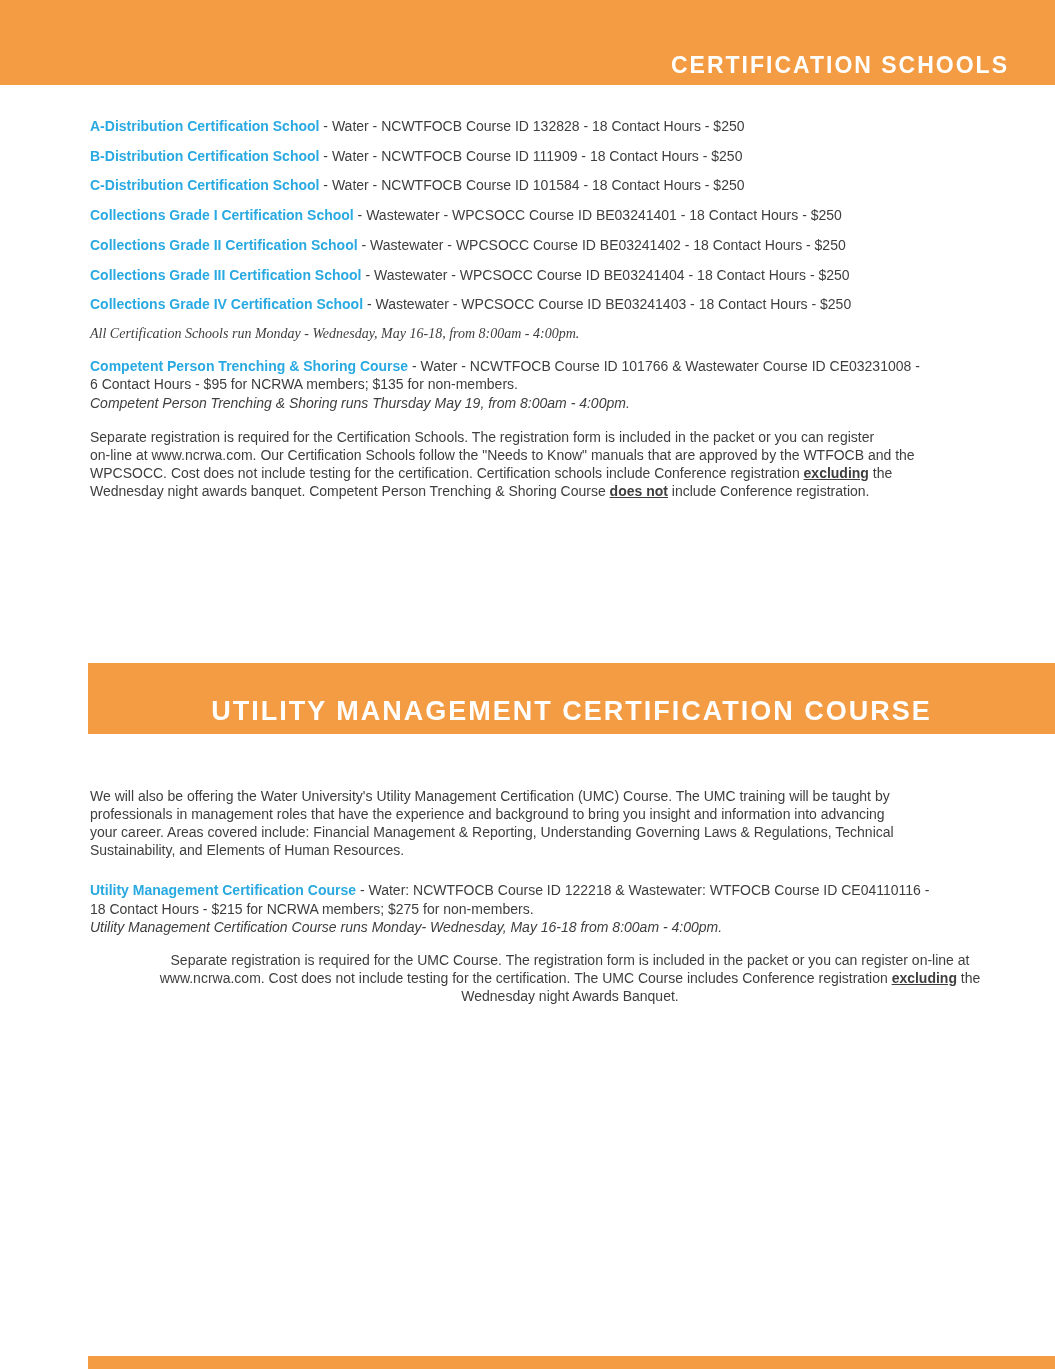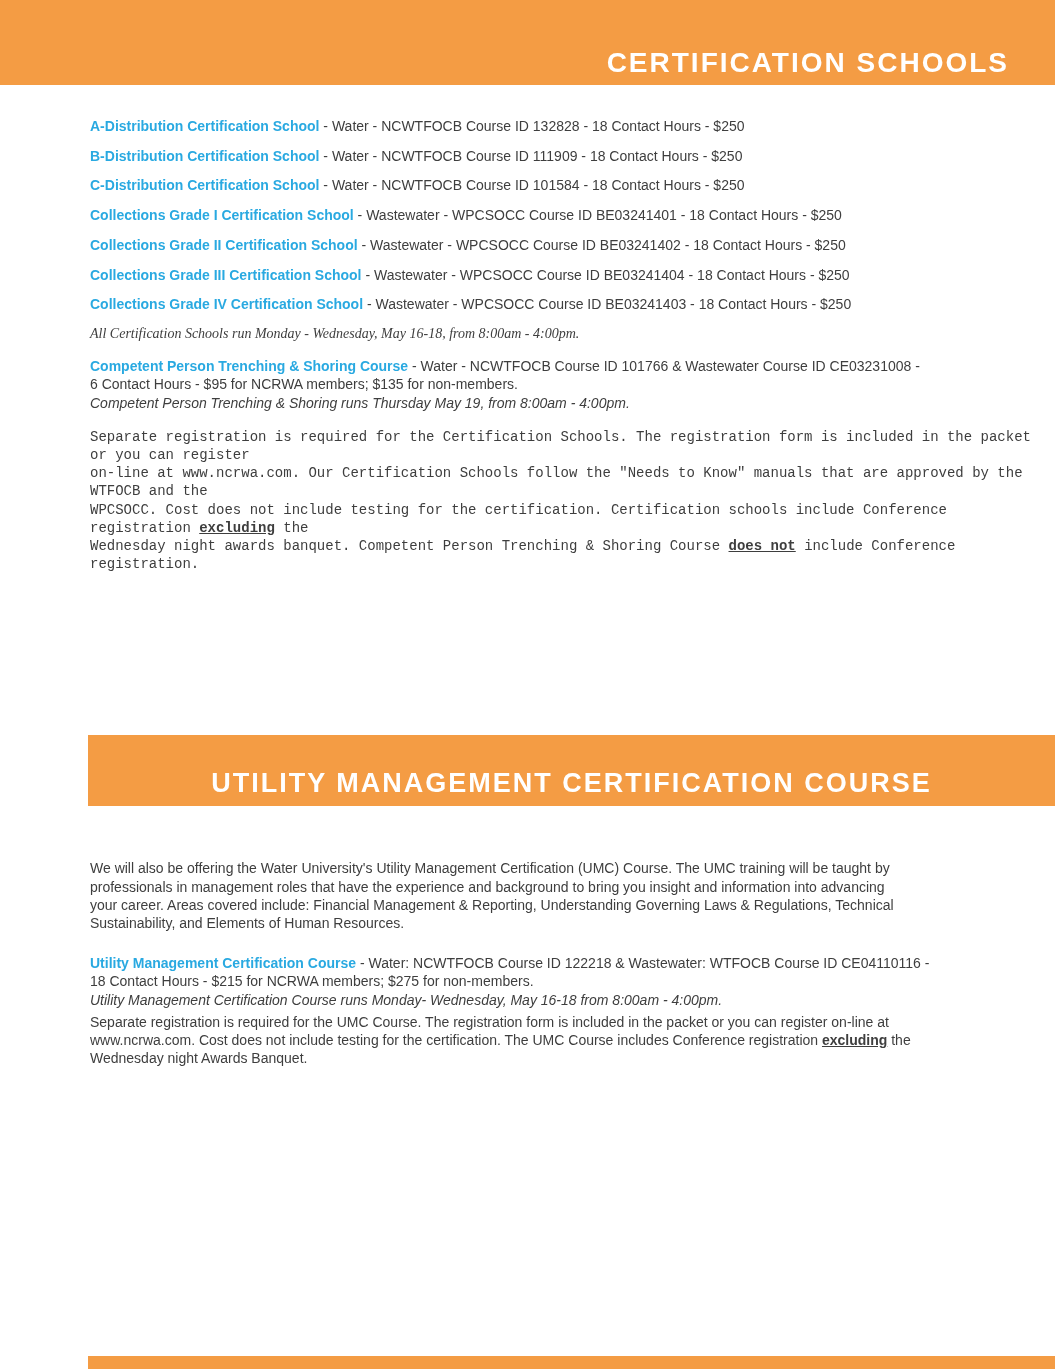--- a/index.html
+++ b/index.html
@@ -17,52 +17,52 @@
     font-family:"Liberation Sans",sans-serif;
     color:var(--ink);
   }
   
   .banner-top{
     position:absolute;top:0;left:0;width:100%;height:85px;
     background:var(--orange);
   }
   .banner-top-title{
     position:absolute;right:46px;bottom:6px;
-    color:#ffffff;font-weight:bold;font-size:28px;letter-spacing:2px;
+    color:#ffffff;font-weight:bold;font-size:23px;letter-spacing:2px;
     white-space:nowrap;
   }
   
   .content{
     position:absolute;left:90px;top:117px;width:960px;
     font-size:14px;line-height:18.2px;
   }
   .rich{white-space:pre-line;margin:0;}
   .b{font-weight:bold;}
   .i{font-style:italic;}
   .u{text-decoration:underline;}
   .blue{color:var(--blue);font-weight:bold;}
   .intro{margin:0 0 13px 0;}
   .schools-list{margin:0;}
   .school-row{margin:0 0 11.5px 0;white-space:nowrap;line-height:18.2px;}
   .schedule-note{font-style:italic;margin:0 0 14px 0;font-family:Liberation Serif, serif;}
   .trenching{margin:0 0 16px 0;}
-  .reg{margin:4px 0 162px 0;font-family:Liberation Mono, monospace;}
+  .reg{margin:4px 0 162px 0;}
   
   .banner-mid{
     height:71px;background:var(--orange);
     margin:0 0 53px -2px;width:calc(100% + 7px);
     box-sizing:border-box;text-align:center;padding-top:35px;
   }
   .banner-mid-title{
     color:#ffffff;font-weight:bold;font-size:27px;letter-spacing:2px;
     line-height:27px;white-space:nowrap;
   }
   .umc-intro{margin:0 0 22px 0;}
   .umc-course{margin:0 0 4px 0;}
-  .umc-reg{margin:0;}
+  .umc-reg{margin:15px;text-align:center;}
   
   .bottom-strip{
     position:absolute;left:88px;right:0;bottom:0;height:13px;
     background:var(--orange);
   }
 </style>
 </head>
 <body>
 
 <div class="page">

